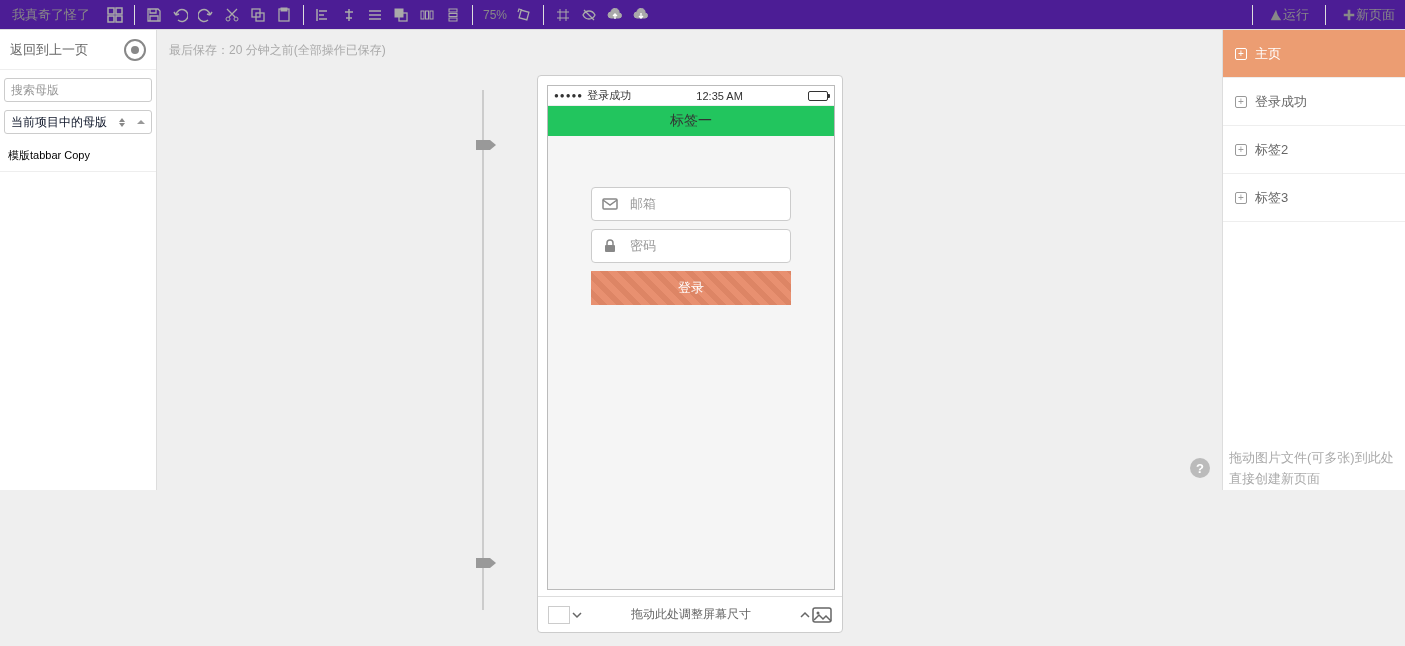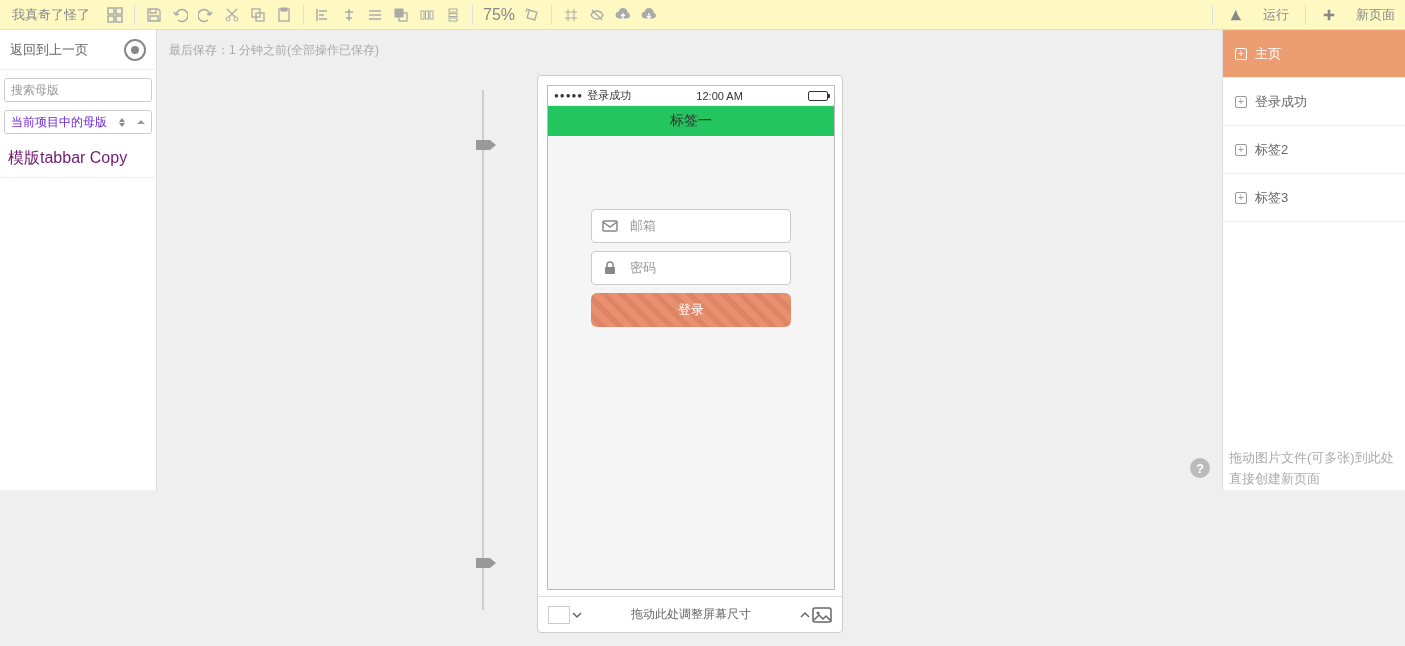--- a/index.html
+++ b/index.html
@@ -1,62 +1,62 @@
 <!DOCTYPE html>
 <html><head>
 <meta charset="utf-8">
 <style>
 *{box-sizing:border-box;margin:0;padding:0;font-family:-apple-system,BlinkMacSystemFont,"Helvetica Neue",Arial,sans-serif}
 body{background:#efefef;width:1405px;height:646px;overflow:hidden;color:#666;position:relative}
-.top-toolbar{height:30px;background:#fef9c3;border-bottom:1px solid #ddd;display:flex;align-items:center;font-size:13px}
+.top-toolbar{height:30px;background:#4c1d95;border-bottom:1px solid #ddd;display:flex;align-items:center;font-size:13px}
 .project-name{padding:0 12px;color:#888;font-size:13px}
 .tb-ico{width:26px;height:30px;display:flex;align-items:center;justify-content:center;color:#aaa;cursor:pointer;position:relative}
 .tb-ico svg{width:16px;height:16px;fill:#aaa;stroke:#aaa}
 .tb-sep{width:1px;height:20px;background:#ddd;margin:0 6px}
-.tb-zoom{font-size:16px;color:#888;padding:0 4px}
+.tb-zoom{font-size:12px;color:#888;padding:0 4px}
 .tb-right{margin-left:auto;display:flex;align-items:center}
-.tb-btn{padding:0 10px;height:30px;display:flex;align-items:center;gap:20px;color:#888;cursor:pointer;font-size:13px}
+.tb-btn{padding:0 10px;height:30px;display:flex;align-items:center;gap:0;color:#888;cursor:pointer;font-size:13px}
 .tb-btn svg{width:14px;height:14px;fill:#888}
 .main{display:flex;height:460px}
 .left-panel{width:157px;background:#fff;border-right:1px solid #ddd;display:flex;flex-direction:column}
 .lp-back{height:40px;display:flex;align-items:center;justify-content:space-between;padding:0 10px;border-bottom:1px solid #eee;font-size:13px;color:#666;cursor:pointer}
 .lp-record{width:22px;height:22px;border:2px solid #888;border-radius:50%;display:flex;align-items:center;justify-content:center}
 .lp-record::after{content:"";width:8px;height:8px;background:#888;border-radius:50%}
 .lp-tabs{height:34px;display:flex;border-bottom:1px solid #ddd}
 .lp-tab{flex:1;display:flex;align-items:center;justify-content:center;cursor:pointer;border-right:1px solid #eee;position:relative}
 .lp-tab svg{width:18px;height:18px;fill:#888}
 .lp-tab.active{background:#f5f5f5}
 .tooltip{position:absolute;top:36px;left:50%;transform:translateX(-50%);background:#2b2b2b;color:#fff;font-size:11px;padding:4px 8px;border-radius:3px;white-space:nowrap;z-index:10}
 .tooltip::before{content:"";position:absolute;top:-4px;left:50%;transform:translateX(-50%);border-left:4px solid transparent;border-right:4px solid transparent;border-bottom:4px solid #2b2b2b}
 .lp-search{margin:8px 4px;height:24px;border:1px solid #ccc;border-radius:3px;padding:0 6px;font-size:12px;color:#999;display:flex;align-items:center}
-.lp-select{margin:0 4px 6px;height:24px;border:1px solid #ccc;border-radius:3px;padding:0 6px;font-size:12px;color:#6d28d9;display:flex;align-items:center;justify-content:space-between}
+.lp-select{margin:0 4px 6px;height:24px;border:1px solid #ccc;border-radius:3px;padding:0 6px;font-size:12px;color:#0f172a;display:flex;align-items:center;justify-content:space-between}
 .lp-select::after{content:"";width:0;height:0;border-left:4px solid transparent;border-right:4px solid transparent;border-top:4px solid #999;border-bottom:4px solid #999;border-top:none;position:relative}
 .lp-select-arrows{display:flex;flex-direction:column;gap:1px}
 .lp-select-arrows::before{content:"";border-left:3px solid transparent;border-right:3px solid transparent;border-bottom:4px solid #888}
 .lp-select-arrows::after{content:"";border-left:3px solid transparent;border-right:3px solid transparent;border-top:4px solid #888}
-.lp-item{padding:8px 8px;font-size:16px;color:#701a75;border-bottom:1px solid #eee;cursor:pointer}
+.lp-item{padding:8px 8px;font-size:11px;color:#000000;border-bottom:1px solid #eee;cursor:pointer}
 .canvas-area{flex:1;position:relative;background:#efefef}
 .last-saved{position:absolute;top:12px;left:12px;font-size:12px;color:#aaa}
 .ruler-v{position:absolute;left:325px;top:60px;width:2px;height:520px;background:#ccc}
 .ruler-handle{position:absolute;left:319px;width:14px;height:10px;background:#999}
 .ruler-handle::after{content:"";position:absolute;right:-6px;top:0;border-top:5px solid transparent;border-bottom:5px solid transparent;border-left:6px solid #999}
 .help-ico{position:absolute;right:12px;bottom:12px;width:20px;height:20px;border-radius:50%;background:#bbb;color:#fff;display:flex;align-items:center;justify-content:center;font-size:13px;font-weight:bold;cursor:pointer}
 .device{position:absolute;left:380px;top:45px;width:306px;height:558px;background:#fff;border:1px solid #ccc;border-radius:4px}
 .device-screen{margin:9px;width:288px;height:505px;border:1px solid #bbb;background:#f5f5f5;position:relative}
 .status-bar{height:20px;background:#fff;display:flex;align-items:center;justify-content:space-between;padding:0 6px;font-size:11px;color:#333;border-bottom:1px solid #eee}
 .status-left{display:flex;align-items:center;gap:4px}
 .dots{letter-spacing:1px;font-size:8px}
 .battery-ico{width:20px;height:10px;border:1px solid #333;border-radius:2px;position:relative}
 .battery-ico::after{content:"";position:absolute;right:-3px;top:2px;width:2px;height:4px;background:#333;border-radius:0 1px 1px 0}
 .nav-title{text-align:center;font-size:14px;color:#333;padding:6px 0;background:#22c55e}
-.login-form{margin:73px auto 0;width:200px}
+.login-form{margin:51px auto 0;width:200px}
 .form-field{height:34px;border:1px solid #ccc;border-radius:4px;background:#fff;display:flex;align-items:center;margin-bottom:8px;padding:0 10px;gap:12px}
 .form-field svg{width:16px;height:16px;fill:none;stroke:#888;stroke-width:1.5}
 .form-field-label{font-size:13px;color:#999}
-.login-btn{height:34px;background:repeating-linear-gradient(45deg,#e89070,#e89070 6px,#dd8565 6px,#dd8565 12px);border-radius:6px;display:flex;align-items:center;justify-content:center;color:#fff;font-size:13px;cursor:pointer}
+.login-btn{height:34px;background:repeating-linear-gradient(45deg,#e89070,#e89070 6px,#dd8565 6px,#dd8565 12px);border-radius:0;display:flex;align-items:center;justify-content:center;color:#fff;font-size:13px;cursor:pointer}
 .device-bottom{position:absolute;bottom:0;left:0;right:0;height:36px;border-top:1px solid #ddd;display:flex;align-items:center;padding:0 10px;}
 .db-swatch{width:22px;height:18px;border:1px solid #ccc;background:#fff}
 .db-chev{width:14px;height:14px;cursor:pointer}
 .db-text{flex:1;text-align:center;font-size:12px;color:#666}
 .db-img-ico{width:20px;height:16px;cursor:pointer}
 .right-panel{width:183px;background:#fff;border-left:1px solid #ddd;display:flex;flex-direction:column}
 .rp-item{height:48px;display:flex;align-items:center;gap:8px;padding:0 12px;border-bottom:1px solid #eee;font-size:13px;color:#666;cursor:pointer}
 .rp-item.active{background:#ec9d72;color:#fff}
 .rp-item.active .rp-add{border-color:#fff;color:#fff}
 .rp-add{width:12px;height:12px;border:1px solid #999;border-radius:2px;display:flex;align-items:center;justify-content:center;font-size:10px;line-height:1;color:#999}
@@ -205,33 +205,33 @@
       <span>搜索母版</span>
     </div>
     <div class="lp-select">
       <span>当前项目中的母版</span>
       <span class="lp-select-arrows"></span>
     </div>
     <div class="lp-item">模版tabbar Copy</div>
   </div>
 
   <div class="canvas-area">
-    <div class="last-saved">最后保存：1 分钟之前(全部操作已保存)</div>
+    <div class="last-saved">最后保存：20 分钟之前(全部操作已保存)</div>
     <div class="ruler-v"></div>
     <div class="ruler-handle" style="top:110px"></div>
     <div class="ruler-handle" style="top:528px"></div>
 
     <div class="device">
       <div class="device-screen">
         <div class="status-bar">
           <span class="status-left">
             <span class="dots">●●●●●</span>
             <span>登录成功</span>
           </span>
-          <span>12:00 AM</span>
+          <span>12:35 AM</span>
           <span class="battery-ico"></span>
         </div>
         <div class="nav-title">标签一</div>
         <div class="login-form">
           <div class="form-field">
             <svg viewBox="0 0 16 16">
                 <rect x="1" y="3" width="14" height="10" rx="1"></rect>
                 <path d="M1 4l7 5 7-5"></path>
               </svg>
             <span class="form-field-label">邮箱</span>

